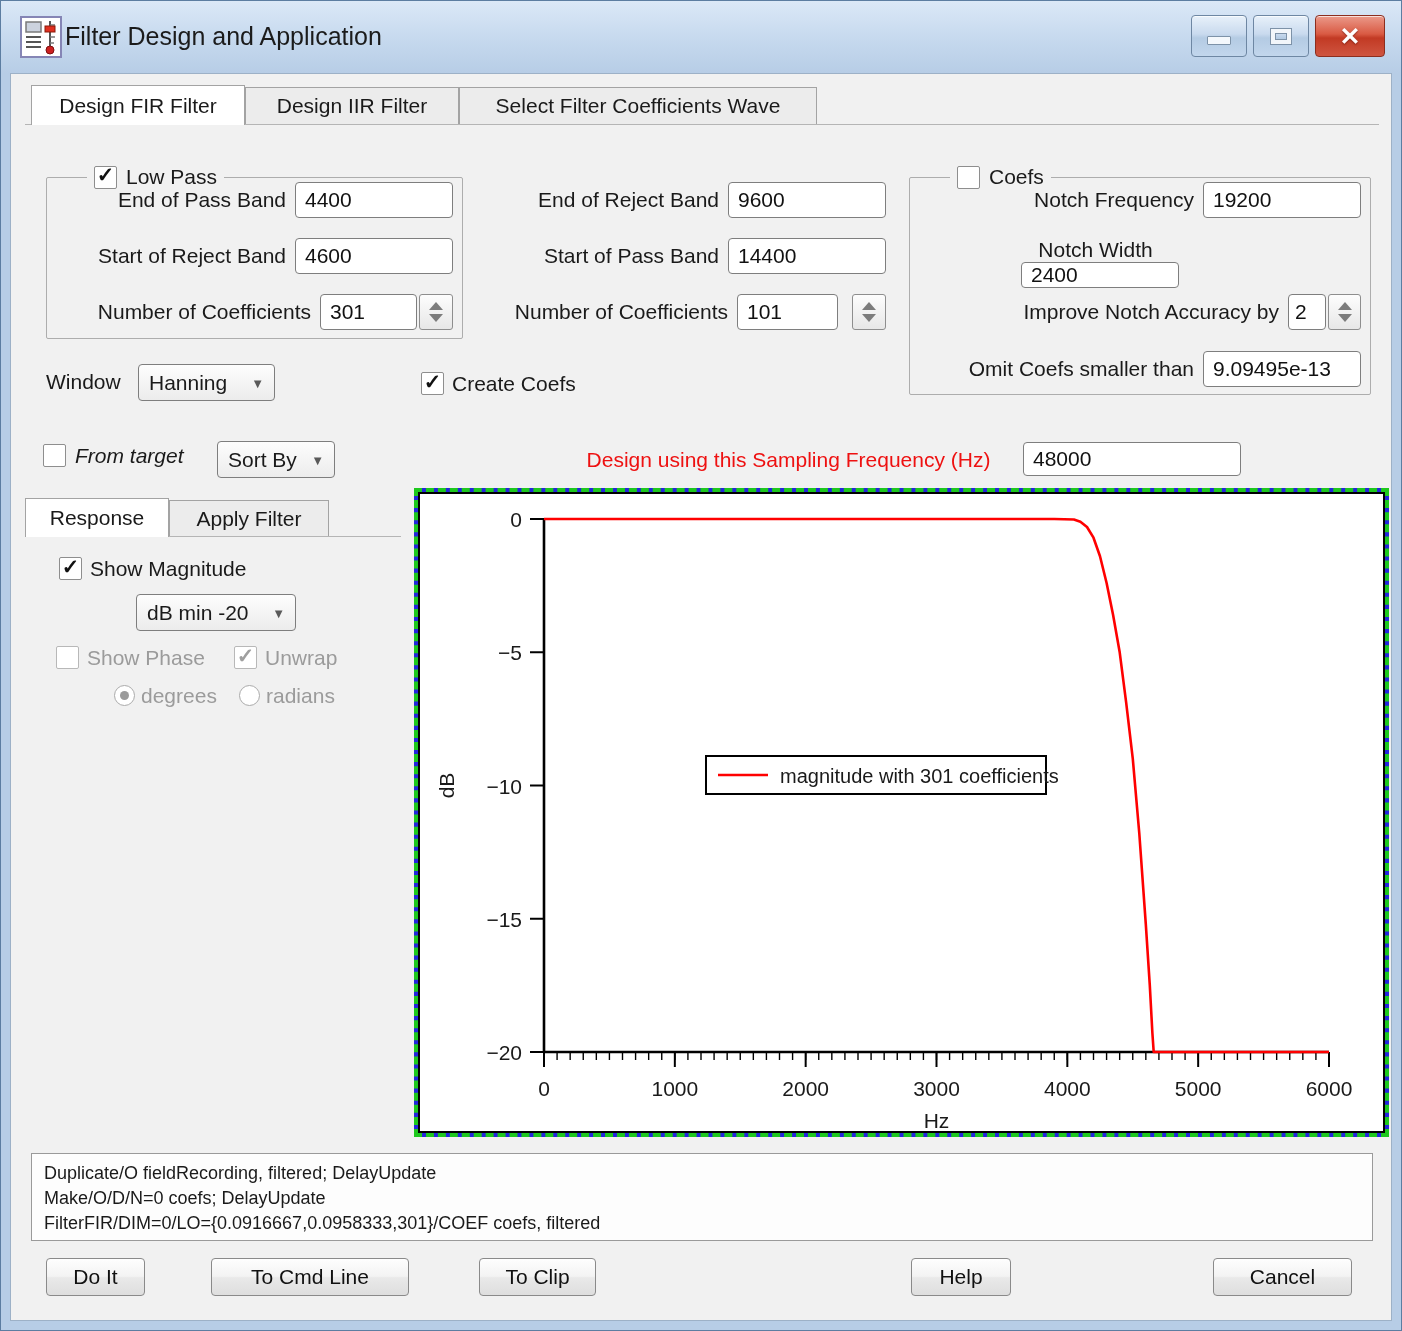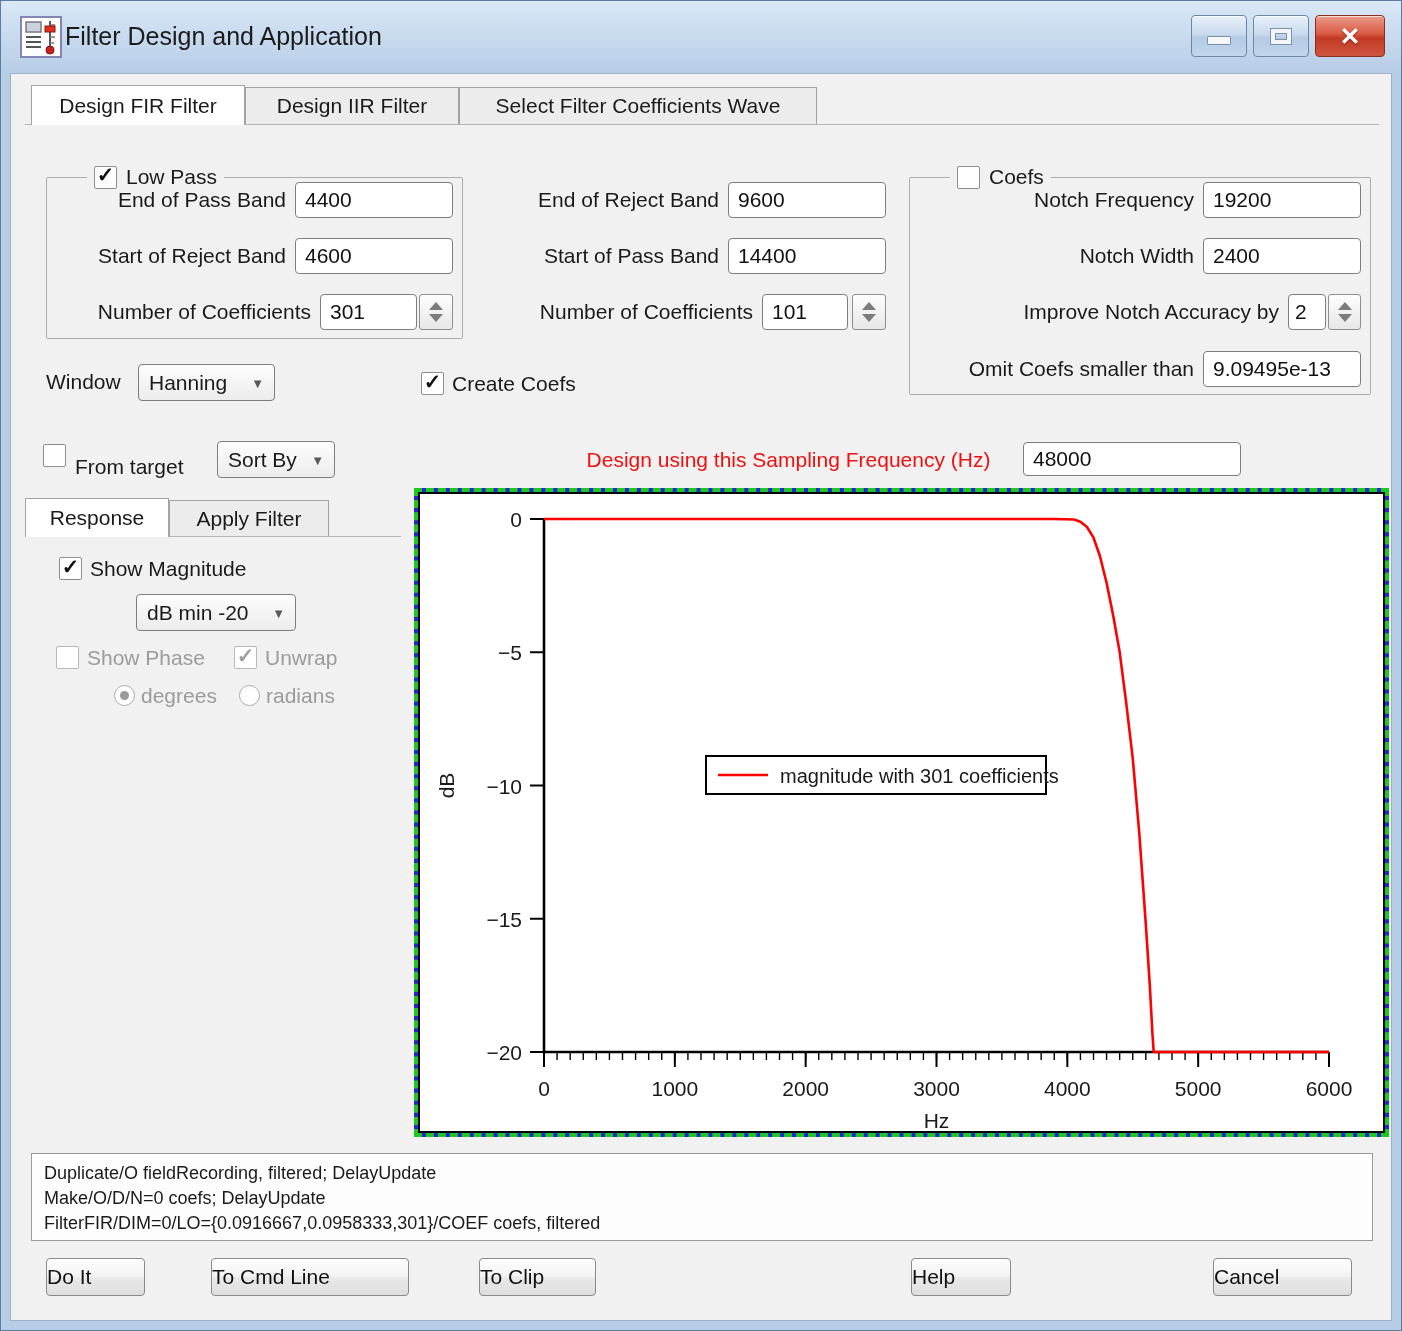--- a/index.html
+++ b/index.html
@@ -40,21 +40,21 @@
     display:flex;align-items:center;justify-content:center;flex:none;}
   .radio .dot{width:9px;height:9px;border-radius:50%;background:#9b9b9b;}
   .dd{display:flex;align-items:center;justify-content:space-between;padding:0 10px;height:37px;
     border:1px solid #7e7e7e;border-radius:4px;background:linear-gradient(#fdfdfd,#ececec);
     font-size:21px;color:#1a1a1a;}
   .dd .arrow{font-size:13px;color:#5a5a5a;margin-left:12px;transform:translateY(1px);}
   .spin{width:34px;height:36px;border:1px solid #8e8e8e;border-radius:3px;
     background:linear-gradient(#fdfdfd,#e7e7e7);display:flex;flex-direction:column;align-items:center;justify-content:center;gap:4px;}
   .tri-up{width:0;height:0;border-left:7px solid transparent;border-right:7px solid transparent;border-bottom:8px solid #7c7c7c;}
   .tri-down{width:0;height:0;border-left:7px solid transparent;border-right:7px solid transparent;border-top:8px solid #7c7c7c;}
-  .btn{display:flex;align-items:center;justify-content:flex-start;height:38px;font-size:21px;color:#111;
+  .btn{display:flex;align-items:center;justify-content:center;height:38px;font-size:21px;color:#111;
     border:1px solid #8a8a8a;border-radius:4px;
     background:linear-gradient(#fefefe,#f3f3f3 48%,#e9e9e9 52%,#dedede);cursor:default;}
   .redlbl{color:#ee1111;}
   .chart-outer{left:413px;top:487px;width:975px;height:649px;background:#2424dd;}
   .chart-ants{position:absolute;inset:0;border:4px dashed #1ec81e;}
   .chart-black{position:absolute;inset:4px;border:2px solid #000;background:#fff;}
   svg text{font-family:"Liberation Sans",sans-serif;}
   .cmdbox{left:30px;top:1152px;width:1342px;height:88px;background:#fdfdfd;border:1px solid #9a9a9a;
     padding:7px 12px;font-size:18px;color:#1a1a1a;line-height:25px;}
   .appicon{left:19px;top:15px;width:42px;height:42px;}
@@ -130,38 +130,38 @@
   <div class="abs row" style="left:488px;top:181px;width:397px;">
     <span class="lbl rl">End of Reject Band</span>
     <input class="field" style="width: 158px;" value="9600">
   </div>
   <div class="abs row" style="left:488px;top:237px;width:397px;">
     <span class="lbl rl">Start of Pass Band</span>
     <input class="field" style="width: 158px;" value="14400">
   </div>
   <div class="abs row" style="left:488px;top:293px;width:397px;">
     <span class="lbl rl">Number of Coefficients</span>
-    <input class="field" style="width: 86px; margin-right: 4px;" value="101">
+    <input class="field" style="width: 101px; margin-right: 14px;" value="101">
     <span class="spin">
       <span class="tri-up"></span>
       <span class="tri-down"></span>
     </span>
   </div>
 
   <div class="abs fieldset" style="left:908px;top:176px;width:462px;height:218px;">
     <div class="flegend" style="left:40px;">
       <span class="cb"></span>
       <span class="lbl">Coefs</span>
     </div>
   </div>
   <div class="abs row" style="left:918px;top:181px;width:442px;">
     <span class="lbl rl">Notch Frequency</span>
     <input class="field" style="width: 158px;" value="19200">
   </div>
-  <div class="abs row" style="left:918px;top:237px;width:442px;">
+  <div class="abs row" style="left:878px;top:237px;width:442px;flex-direction:column;">
     <span class="lbl rl">Notch Width</span>
     <input class="field" style="width: 158px;" value="2400">
   </div>
   <div class="abs row" style="left:918px;top:293px;width:442px;">
     <span class="lbl rl">Improve Notch Accuracy by</span>
     <input class="field" style="width: 38px; margin-right: 2px; padding: 0px 6px;" value="2">
     <span class="spin" style="width:33px;">
       <span class="tri-up"></span>
       <span class="tri-down"></span>
     </span>
@@ -175,21 +175,21 @@
   <div class="abs dd" style="left:137px;top:363px;width:137px;">
     <span>Hanning</span>
     <span class="arrow">▼</span>
   </div>
   <span class="abs cb" style="left:420px;top:371px;">
     <span class="check">✓</span>
   </span>
   <span class="abs lbl" style="left:451px;top:371px;">Create Coefs</span>
 
   <span class="abs cb" style="left:42px;top:443px;"></span>
-  <span class="abs lbl" style="left:74px;top:454px;">From target</span>
+  <span class="abs lbl" style="left:74px;top:443px;font-style:italic;">From target</span>
   <div class="abs dd" style="left:216px;top:440px;width:118px;">
     <span>Sort By</span>
     <span class="arrow">▼</span>
   </div>
   <div class="abs lbl redlbl" style="left:560px;top:447px;width:455px;text-align:center;">Design using this Sampling Frequency (Hz)</div>
   <input class="abs field" style="left: 1022px; top: 441px; width: 218px; height: 34px;" value="48000">
 
   <div class="abs hairline" style="left:24px;top:535px;width:376px;"></div>
   <div class="abs tab active" style="left:24px;top:497px;width:144px;height:39px;z-index:3;">
     <span>Response</span>

